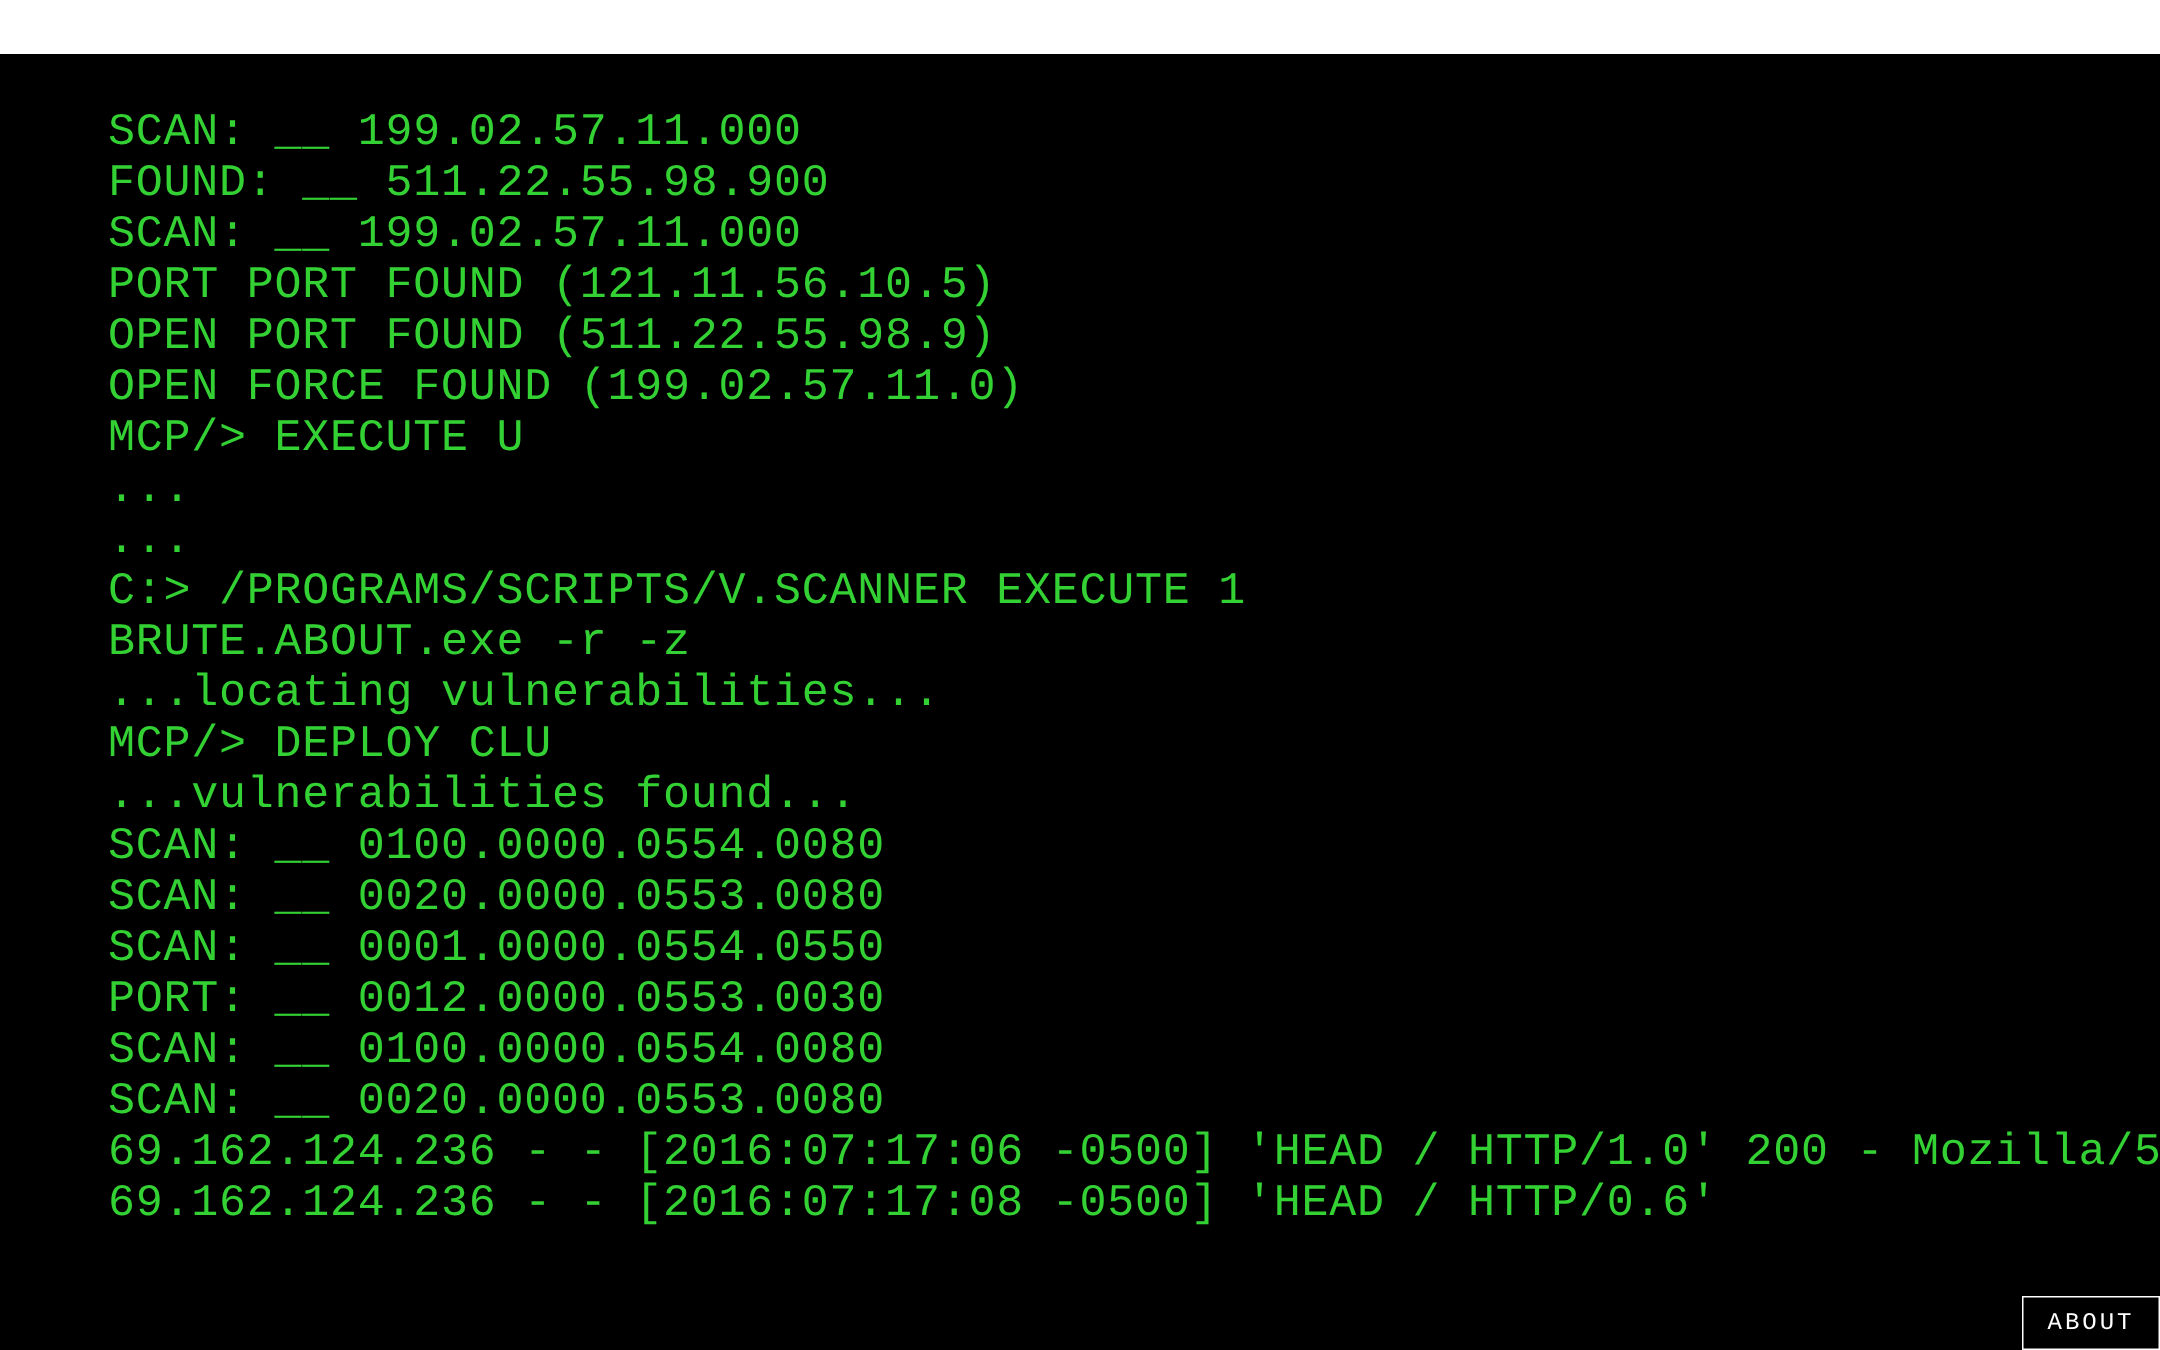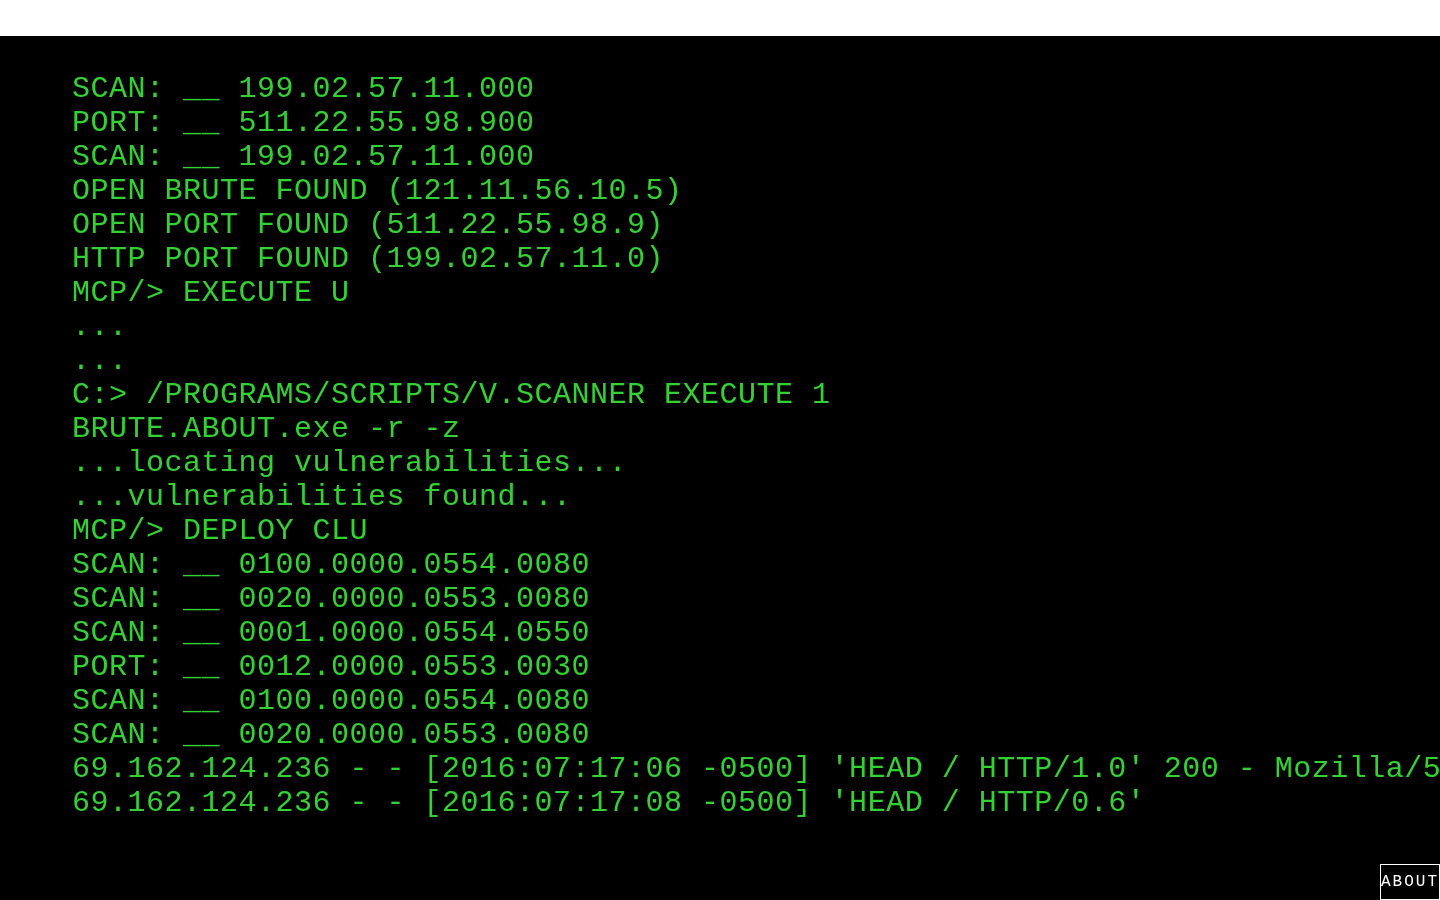--- a/index.html
+++ b/index.html
@@ -37,45 +37,45 @@
     }
     .about-button {
       position: absolute;
       bottom: 0;
       right: 0;
       background: #000000;
       border: 1px solid #ffffff;
       color: #ffffff;
       font-family: 'Consolas', 'Monaco', 'Courier New', monospace;
       font-size: 16px;
-      padding: 8px 0;
+      padding: 8px 16px;
       letter-spacing: 2px;
       font-weight: 400;
     }
   </style>
 </head>
 <body>
 
 <div class="top-bar"></div>
 
 <div class="terminal">
   <div class="terminal-line">SCAN: __ 199.02.57.11.000</div>
-  <div class="terminal-line">PORT: __ 511.22.55.98.900</div>
+  <div class="terminal-line">FOUND: __ 511.22.55.98.900</div>
   <div class="terminal-line">SCAN: __ 199.02.57.11.000</div>
-  <div class="terminal-line">OPEN BRUTE FOUND (121.11.56.10.5)</div>
+  <div class="terminal-line">PORT PORT FOUND (121.11.56.10.5)</div>
   <div class="terminal-line">OPEN PORT FOUND (511.22.55.98.9)</div>
-  <div class="terminal-line">HTTP PORT FOUND (199.02.57.11.0)</div>
+  <div class="terminal-line">OPEN FORCE FOUND (199.02.57.11.0)</div>
   <div class="terminal-line">MCP/&gt; EXECUTE U</div>
   <div class="terminal-line">...</div>
   <div class="terminal-line">...</div>
   <div class="terminal-line">C:&gt; /PROGRAMS/SCRIPTS/V.SCANNER EXECUTE 1</div>
   <div class="terminal-line">BRUTE.ABOUT.exe -r -z</div>
   <div class="terminal-line">...locating vulnerabilities...</div>
+  <div class="terminal-line">MCP/&gt; DEPLOY CLU</div>
   <div class="terminal-line">...vulnerabilities found...</div>
-  <div class="terminal-line">MCP/&gt; DEPLOY CLU</div>
   <div class="terminal-line">SCAN: __ 0100.0000.0554.0080</div>
   <div class="terminal-line">SCAN: __ 0020.0000.0553.0080</div>
   <div class="terminal-line">SCAN: __ 0001.0000.0554.0550</div>
   <div class="terminal-line">PORT: __ 0012.0000.0553.0030</div>
   <div class="terminal-line">SCAN: __ 0100.0000.0554.0080</div>
   <div class="terminal-line">SCAN: __ 0020.0000.0553.0080</div>
   <div class="terminal-line">69.162.124.236 - - [2016:07:17:06 -0500] 'HEAD / HTTP/1.0' 200 - Mozilla/5.0 (Windows NT 6.3; WOW64)</div>
   <div class="terminal-line">69.162.124.236 - - [2016:07:17:08 -0500] 'HEAD / HTTP/0.6'</div>
 </div>
 

